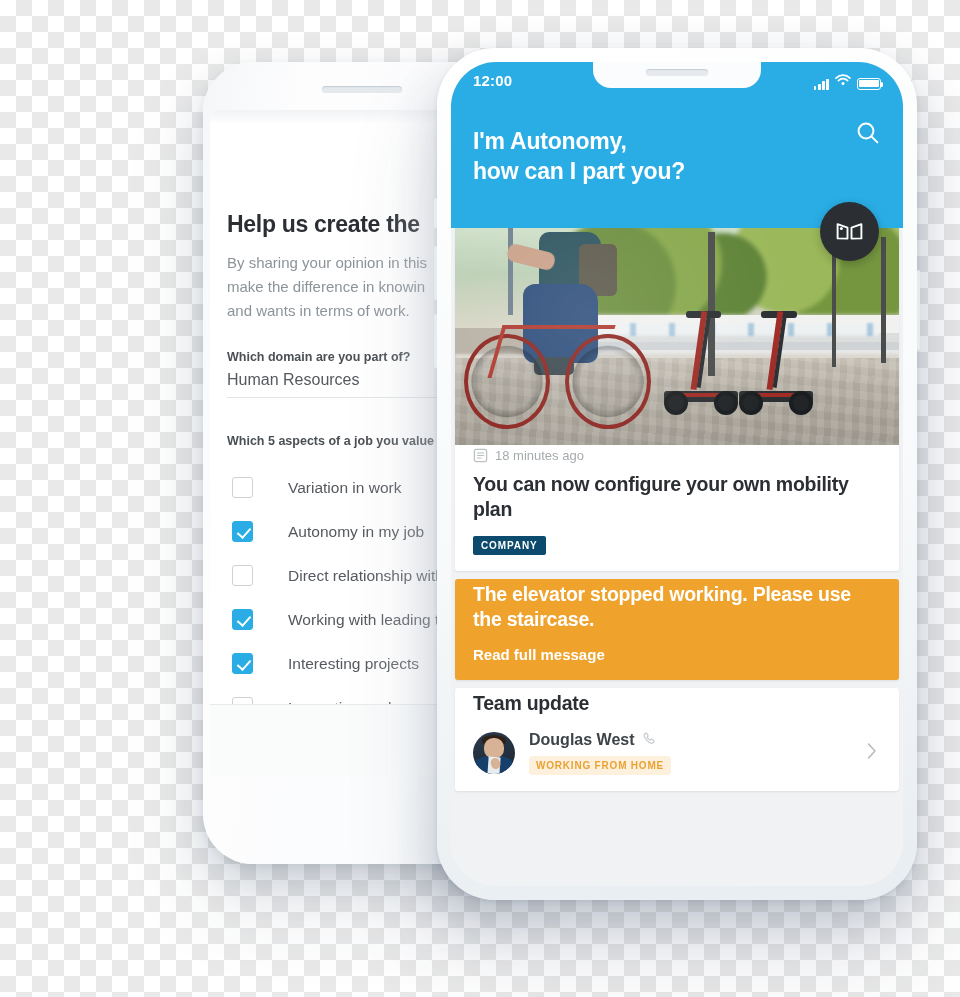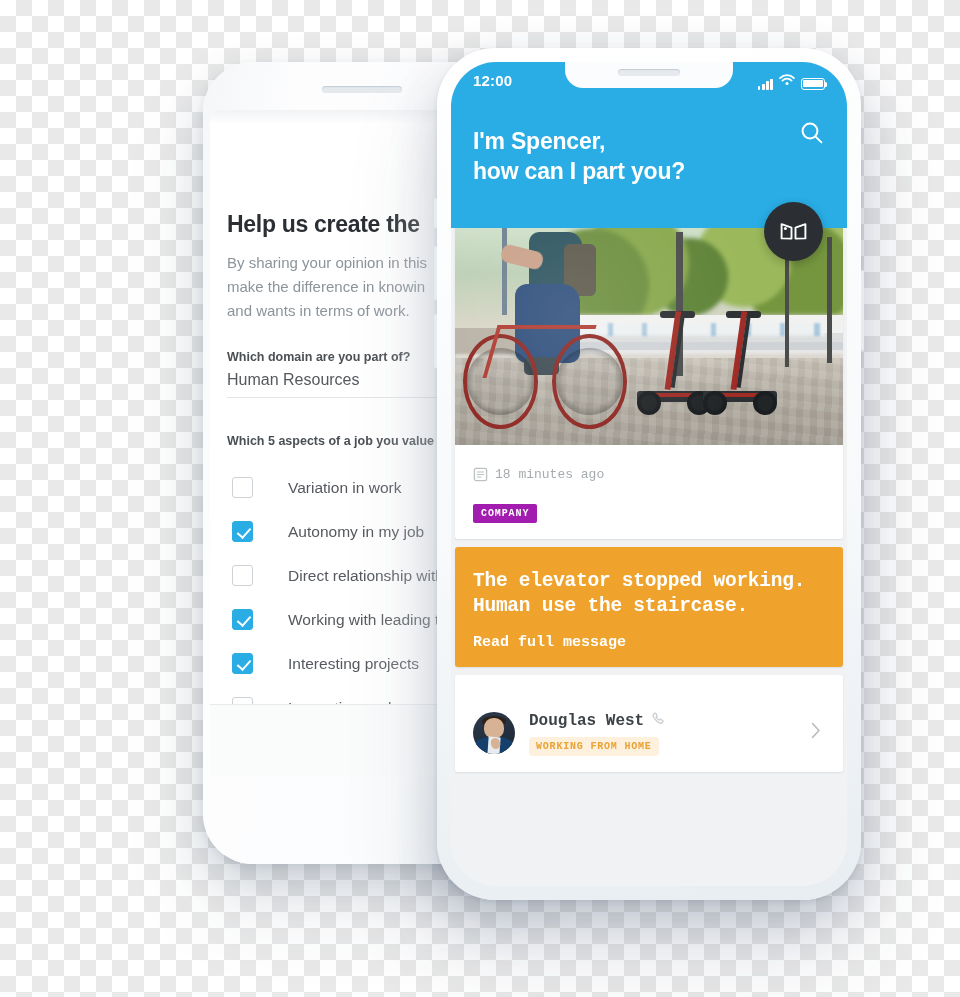--- a/index.html
+++ b/index.html
@@ -134,21 +134,21 @@
 
   
   .l-veil{
     position:absolute; inset:0; border-radius:50px; pointer-events:none;
     background: linear-gradient(92deg, rgba(255,255,255,0) 0%, rgba(255,255,255,0) 52%, rgba(255,255,255,.42) 78%, rgba(255,255,255,.72) 100%);
   }
 
   
   #phone-right {
     left: 437px; top: 48px;
-    width: 424px; height: 852px;
+    width: 480px; height: 852px;
     border-radius: 58px;
     background: linear-gradient(170deg,#ffffff 0%,#f7f9fa 55%,#e8edf1 100%);
     box-shadow:
       0 2px 5px rgba(40,60,90,0.10),
       0 20px 48px rgba(40,60,90,0.20),
       0 52px 96px rgba(40,60,90,0.14);
     padding: 14px;
   }
   .r-screen {
     position: relative; width: 100%; height: 100%;
@@ -300,33 +300,33 @@
   .scooter .deck::after{ content:""; position:absolute; left:12%; top:2px; width:70%; height:4px;
                    background:#a02c26; border-radius:2px; }
   .scooter .sw   { position:absolute; bottom:0; width:24px; height:24px; border-radius:50%;
                    background:#222527; border:4px solid #1b1e20; }
   .scooter .sw.a { left:0; }
   .scooter .sw.b { right:0; }
   .hero-grain{ position:absolute; inset:0;
                background:radial-gradient(circle at 30% 40%, rgba(255,255,255,.12), transparent 60%);
                mix-blend-mode:screen; }
 
-  .card-body { padding: 22px 18px 16px; font-family: Liberation Mono, monospace; }
+  .card-body { padding: 3px 18px 16px; }
   .meta {
     display: flex; align-items: center; gap: 7px;
     font-size: 13px; color: #a6abae; margin-bottom: 9px;
   }
   .meta-icon { width: 15px; height: 15px; flex: none; display:block; }
   .card-title {
     font-size: 19.5px; font-weight: 700; color: #2b2f33;
     line-height: 1.3; letter-spacing: -0.25px;
   }
   .tag {
     display: inline-block; margin-top: 13px;
-    background: #a21caf; color: #fff;
+    background: #0c4a6e; color: #fff;
     font-size: 10px; font-weight: 700; letter-spacing: .9px;
     padding: 4px 8px; border-radius: 2px;
   }
 
   
   .card.alert { background: #efa32c; }
   .card.alert .meta { color: rgba(255,255,255,.95); }
   .card.alert .card-title { color: #fff; }
   .alert-link {
     display:inline-block; margin-top: 14px;
@@ -456,21 +456,21 @@
                 <circle cx="8" cy="9.6" r="1.5" fill="#fff"></circle>
               </svg>
             </span>
             <span class="batt">
                 <span></span>
               </span>
           </span>
         </div>
 
         <div class="r-greeting">
-          <div>I'm Spencer,</div>
+          <div>I'm Autonomy,</div>
           <div>how can I part you?</div>
         </div>
 
         <span class="r-search">
           <svg width="26" height="26" viewBox="0 0 26 26" fill="none">
             <circle cx="11" cy="11" r="7.4" stroke="#fff" stroke-width="2"></circle>
             <path d="M16.6 16.6L22.4 22.4" stroke="#fff" stroke-width="2" stroke-linecap="round"></path>
           </svg>
         </span>
 
@@ -529,33 +529,35 @@
           <div class="card-body">
             <div class="meta">
               <span class="meta-icon">
                 <svg width="15" height="15" viewBox="0 0 15 15" fill="none">
                   <rect x="1.4" y="1.4" width="12.2" height="12.2" rx="1.6" stroke="#bcc1c4" stroke-width="1.3"></rect>
                   <path d="M4.4 5h6.2M4.4 7.5h6.2M4.4 10h3.6" stroke="#bcc1c4" stroke-width="1.2" stroke-linecap="round"></path>
                 </svg>
               </span>
               <span>18 minutes ago</span>
             </div>
+            <div class="card-title">You can now configure your own mobility plan</div>
             <span class="tag">COMPANY</span>
           </div>
         </div>
 
         <div class="card alert">
           <div class="card-body">
-            <div class="card-title">The elevator stopped working. Human use the staircase.</div>
+            <div class="card-title">The elevator stopped working. Please use the staircase.</div>
             <span class="alert-link">Read full message</span>
           </div>
         </div>
 
         <div class="card">
           <div class="card-body">
+            <div class="card-title">Team update</div>
 
             <div class="person">
               <span class="avatar">
                 <span class="suit"></span>
                   <span class="hair"></span>
                 <span class="face"></span>
                   <span class="shirt"></span>
                   <span class="hand"></span>
               </span>
               <span class="person-info">

